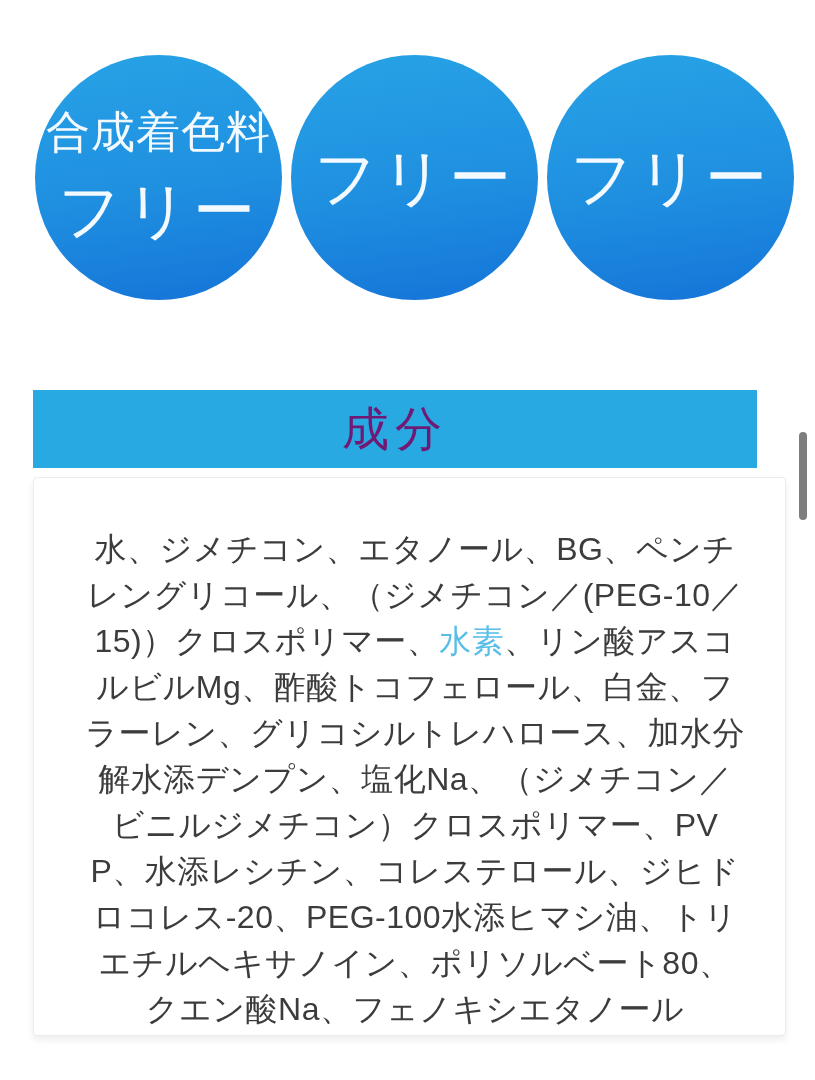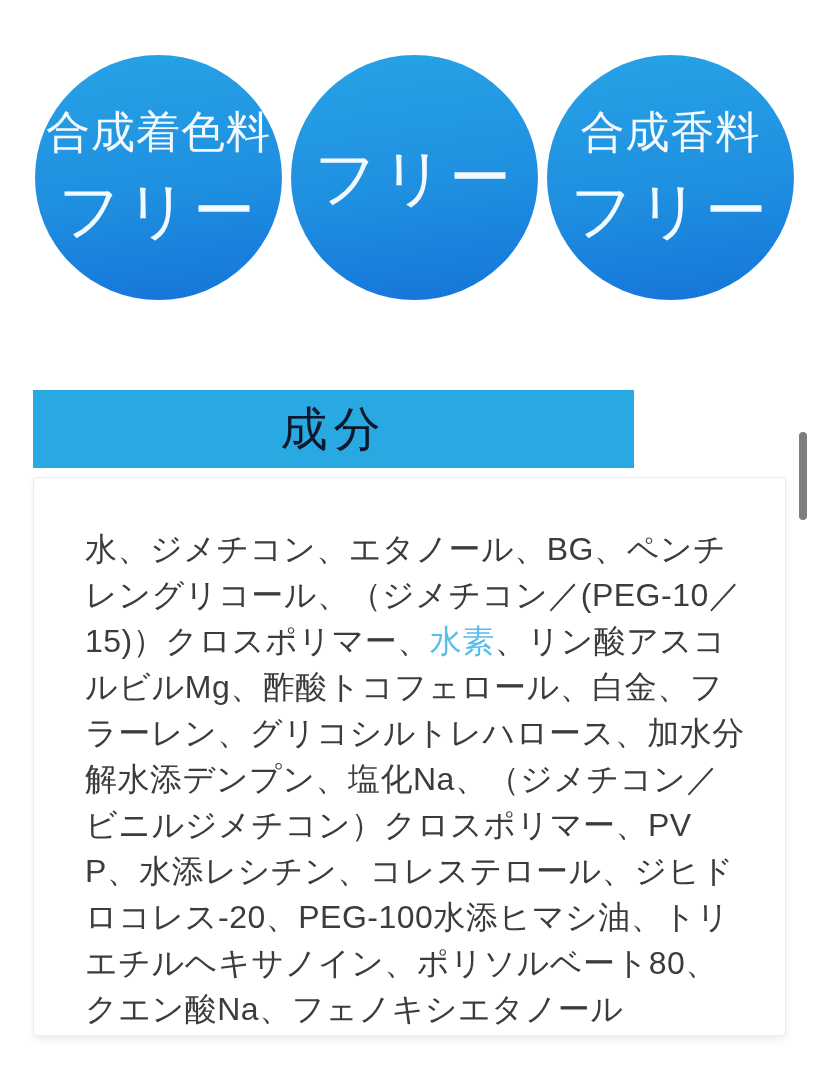--- a/index.html
+++ b/index.html
@@ -46,27 +46,27 @@
     gap: 8px;
   }
   .badge-line1 { font-size: 44px; letter-spacing: 1px; }
   .badge-line2 { font-size: 62px; letter-spacing: 4px; }
 
   
   .section-header {
     position: absolute;
     left: 33px;
     top: 390px;
-    width: 601px;
+    width: 724px;
     height: 78px;
     background: var(--bar-blue);
     display: flex;
     align-items: center;
     justify-content: center;
-    color: #0f172a;
+    color: #701a75;
     font-family: "DejaVu Serif", "Liberation Serif", serif;
     font-size: 47px;
     letter-spacing: 6px;
   }
 
   
   .ingredients-box {
     position: absolute;
     left: 33px;
     top: 477px;
@@ -81,20 +81,21 @@
     position: absolute;
     left: 51px;
     top: 48px;
     width: 660px;
     font-size: 32px;
     line-height: 46px;
     color: var(--body-text);
     letter-spacing: 0.5px;
     word-break: break-all;
     overflow-wrap: anywhere;
+    text-align: center;
   }
   .highlight-term {
     color: var(--highlight-blue);
     cursor: pointer;
   }
 
   
   .scrollbar-thumb {
     position: absolute;
     left: 799px;
@@ -110,21 +111,20 @@
 
 <div class="badges-row">
   <div class="badge-circle">
     <span class="badge-line1">合成着色料</span>
     <span class="badge-line2">フリー</span>
   </div>
   <div class="badge-circle">
     <span class="badge-line2">フリー</span>
   </div>
   <div class="badge-circle">
-    <span class="badge-line1">合成香料</span>
     <span class="badge-line2">フリー</span>
   </div>
 </div>
 
 <div class="section-header">
   <span>成分</span>
 </div>
 
 <div class="ingredients-box">
   <p class="ingredients-text"><span>水、ジメチコン、エタノール、BG、ペンチレングリコール、（ジメチコン／(PEG-10／15)）クロスポリマー、</span><span class="highlight-term">水素</span><span>、リン酸アスコルビルMg、酢酸トコフェロール、白金、フラーレン、グリコシルトレハロース、加水分解水添デンプン、塩化Na、（ジメチコン／ビニルジメチコン）クロスポリマー、PVP、水添レシチン、コレステロール、ジヒドロコレス-20、PEG-100水添ヒマシ油、トリエチルヘキサノイン、ポリソルベート80、クエン酸Na、フェノキシエタノール</span></p>

